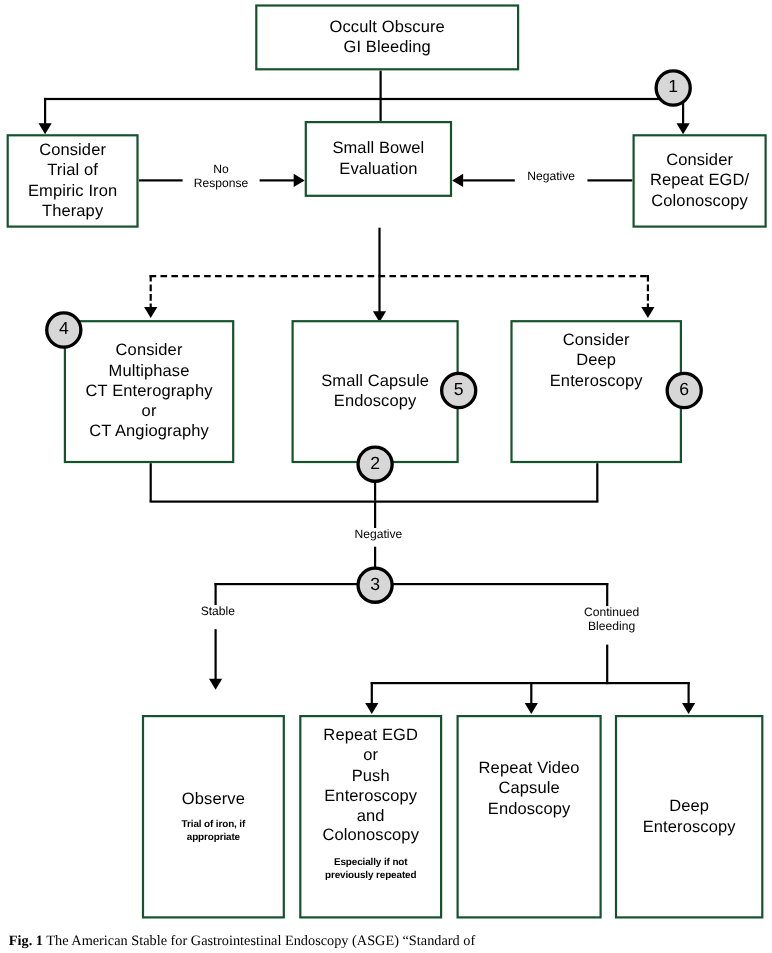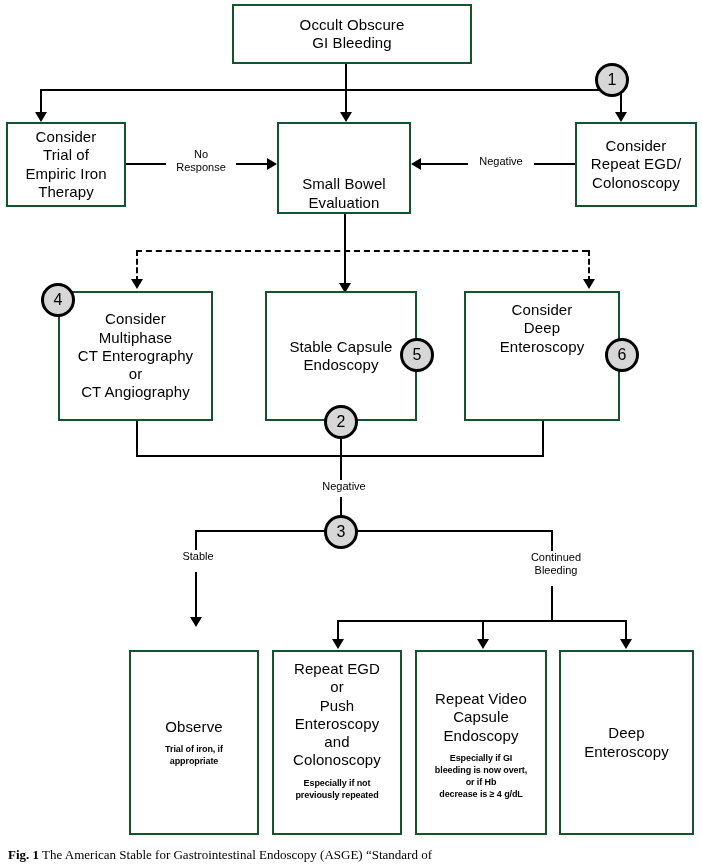--- a/index.html
+++ b/index.html
@@ -153,21 +153,21 @@
     <span>1</span>
   </div>
 
   <div class="box" style="left:6px; top:122px; width:120px; height:85px;">
     <div class="title">Consider
 Trial of
 Empiric Iron
 Therapy</div>
   </div>
 
-  <div class="box" style="left:277px; top:122px; width:134px; height:92px;justify-content:flex-end;">
+  <div class="box" style="left:277px; top:110px; width:134px; height:69px;">
     <div class="title">Small Bowel
 Evaluation</div>
   </div>
 
   <div class="box" style="left:575px; top:122px; width:122px; height:85px;">
     <div class="title">Consider
 Repeat EGD/
 Colonoscopy</div>
   </div>
 
@@ -194,21 +194,21 @@
 Multiphase
 CT Enterography
 or
 CT Angiography</div>
   </div>
   <div class="num-circle" style="left:41px; top:283px;">
     <span>4</span>
   </div>
 
   <div class="box" style="left:265px; top:291px; width:152px; height:130px;">
-    <div class="title">Stable Capsule
+    <div class="title">Small Capsule
 Endoscopy</div>
   </div>
   <div class="num-circle" style="left:400px; top:338px;">
     <span>5</span>
   </div>
 
   <div class="box top-align" style="left:464px; top:291px; width:156px; height:130px;">
     <div class="title">Consider
 Deep
 Enteroscopy</div>
@@ -267,24 +267,20 @@
 and
 Colonoscopy</div>
     <div class="sub">Especially if not
 previously repeated</div>
   </div>
 
   <div class="box top-align" style="left:415px; top:650px; width:132px; height:185px; padding-top:38px;">
     <div class="title">Repeat Video
 Capsule
 Endoscopy</div>
-    <div class="sub">Especially if GI
-bleeding is now overt,
-or if Hb
-decrease is ≥ 4 g/dL</div>
   </div>
 
   <div class="box" style="left:559px; top:650px; width:135px; height:185px;">
     <div class="title">Deep
 Enteroscopy</div>
   </div>
 
 </div>
 
 <div id="caption">

